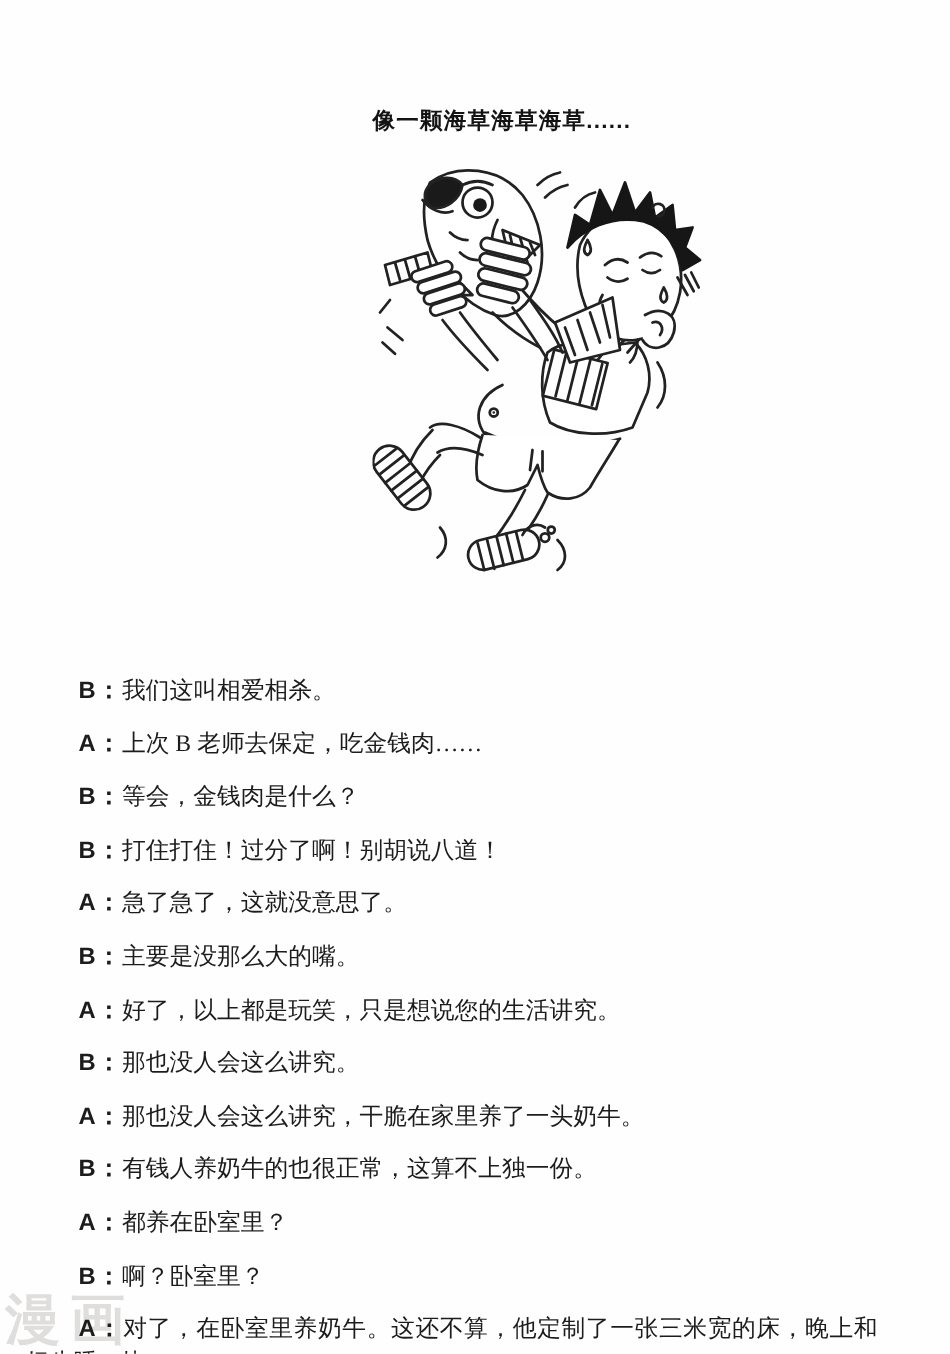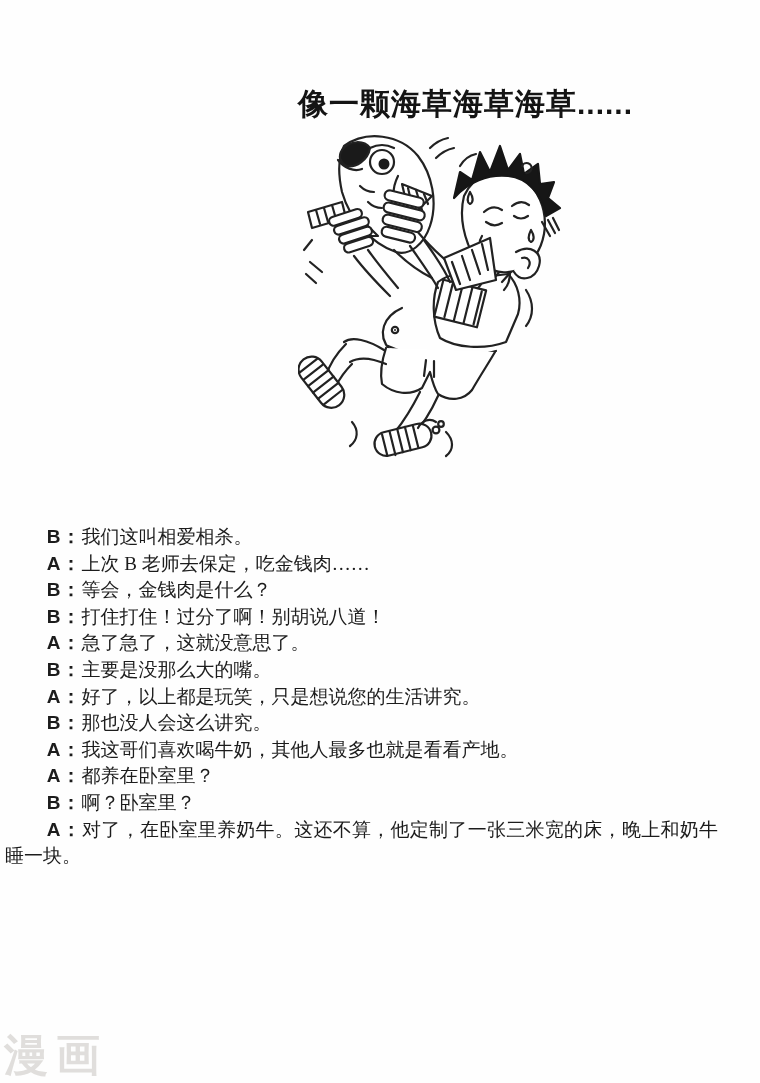--- a/index.html
+++ b/index.html
@@ -4,32 +4,32 @@
 <style>
   html,body{margin:0;padding:0}
   body{
     width:760px;height:1083px;position:relative;overflow:hidden;
     background:#fefefe;color:#1c1c1c;
     font-family:"Liberation Serif","DejaVu Serif",serif;
   }
   .comic-title{
     position:absolute;left:298px;top:84px;margin:0;
     font-family:"Liberation Sans","DejaVu Sans",sans-serif;
-    font-weight:bold;font-size:30px;letter-spacing:1px;color:#141414;
+    font-weight:bold;font-size:18px;letter-spacing:1px;color:#141414;
     white-space:nowrap;z-index:2;
   }
   .illustration{
     position:absolute;left:298px;top:132px;width:272px;height:326px;z-index:1;
   }
   .illustration svg{width:100%;height:100%;display:block}
   .dialog{
     position:absolute;left:0;top:524px;width:760px;box-sizing:border-box;
     padding:0 42px 0 5px;font-size:19px;line-height:26.6px;z-index:2;
   }
-  .dialog p{margin:0;text-indent:2.2em;text-align:justify}
+  .dialog p{margin:16px;text-indent:2.2em;text-align:justify}
   .spk{
     font-family:"Liberation Sans","DejaVu Sans",sans-serif;
     font-weight:bold;letter-spacing:1px;
   }
   .watermark{
     position:absolute;left:4px;top:1026px;z-index:1;
     font-size:44px;font-weight:bold;letter-spacing:8px;
     color:#a39e96;opacity:.32;user-select:none;
   }
 </style>
@@ -144,17 +144,18 @@
 
 <div class="dialog">
   <p><span class="spk">B：</span><span>我们这叫相爱相杀。</span></p>
   <p><span class="spk">A：</span><span>上次 B 老师去保定，吃金钱肉……</span></p>
   <p><span class="spk">B：</span><span>等会，金钱肉是什么？</span></p>
   <p><span class="spk">B：</span><span>打住打住！过分了啊！别胡说八道！</span></p>
   <p><span class="spk">A：</span><span>急了急了，这就没意思了。</span></p>
   <p><span class="spk">B：</span><span>主要是没那么大的嘴。</span></p>
   <p><span class="spk">A：</span><span>好了，以上都是玩笑，只是想说您的生活讲究。</span></p>
   <p><span class="spk">B：</span><span>那也没人会这么讲究。</span></p>
-  <p><span class="spk">A：</span><span>我这哥们喜欢喝牛奶，其他人最多也就是看看产地。</span></p>
+  <p><span class="spk">A：</span><span>那也没人会这么讲究，干脆在家里养了一头奶牛。</span></p>
+  <p><span class="spk">B：</span><span>有钱人养奶牛的也很正常，这算不上独一份。</span></p>
   <p><span class="spk">A：</span><span>都养在卧室里？</span></p>
   <p><span class="spk">B：</span><span>啊？卧室里？</span></p>
   <p><span class="spk">A：</span><span>对了，在卧室里养奶牛。这还不算，他定制了一张三米宽的床，晚上和奶牛睡一块。</span></p>
 </div>
 
 </body></html>

